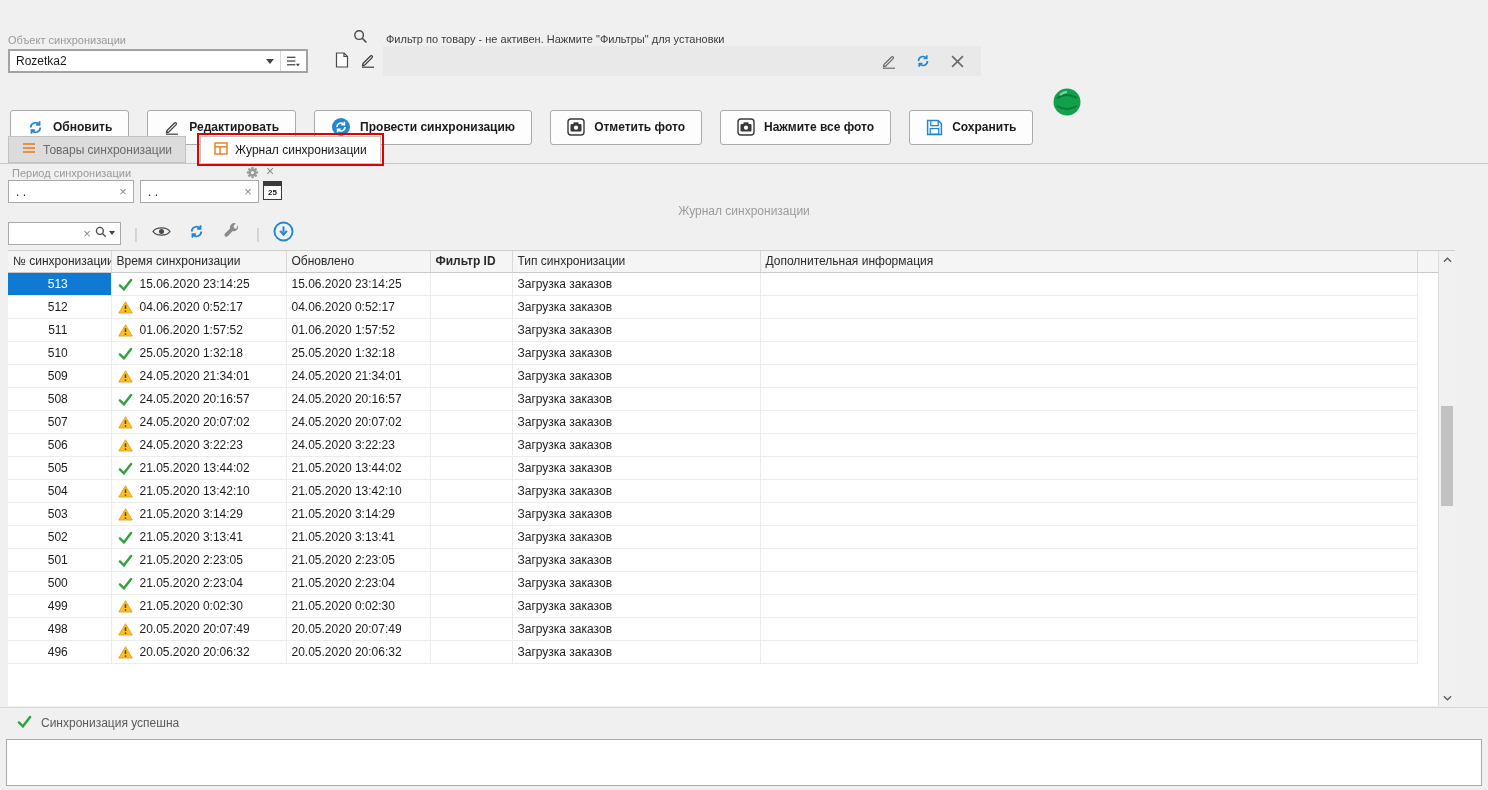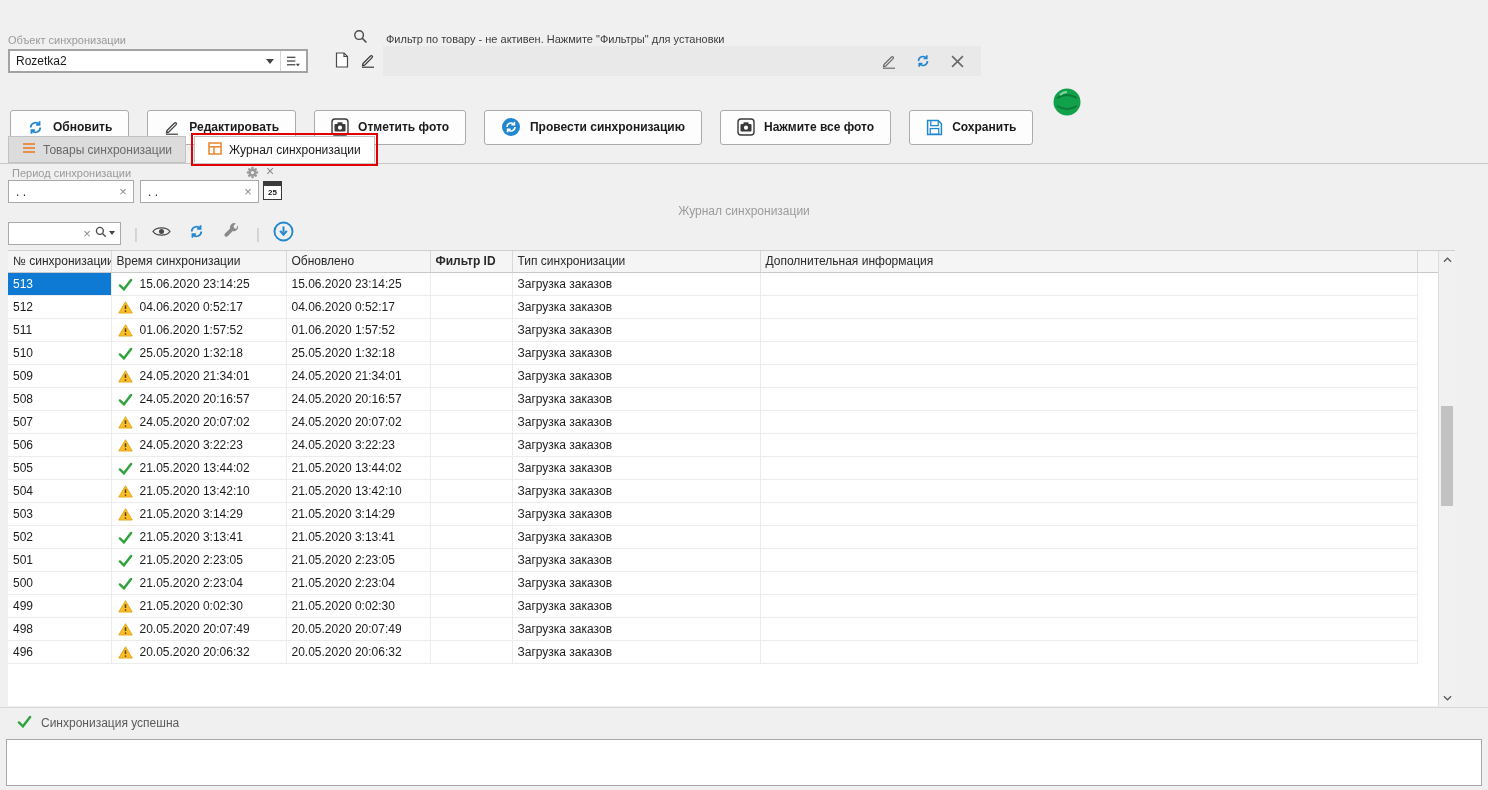--- a/index.html
+++ b/index.html
@@ -29,21 +29,21 @@
   .filter-bar { position:absolute; left:383px; top:16px; width:598px; height:30px; background:#e9e9e9; display:flex; align-items:center; justify-content:flex-end; gap:14px; padding-right:14px; }
   .filter-bar .fic { display:flex; align-items:center; justify-content:center; width:20px; height:20px; }
 
   
   .toolbar { position:absolute; top:86px; left:10px; height:34px; display:flex; align-items:center; gap:18px; }
   .tbtn { height:35px; display:flex; align-items:center; gap:9px; padding:0 16px; background:#fdfdfd; border:1px solid #ababab; border-radius:3px; font-weight:bold; font-size:12px; color:#1a1a1a;margin-top:48px; }
   .tbtn .bic { display:flex; align-items:center; }
   .globe-btn { width:32px; height:32px; display:flex; align-items:center; justify-content:center; background:transparent; border:none; }
 
   
-  .tabs { position:absolute; top:136px; left:8px; height:27px; display:flex; gap:8px; z-index:3; }
+  .tabs { position:absolute; top:136px; left:8px; height:27px; display:flex; gap:14px; z-index:3; }
   .tab { display:flex; align-items:center; gap:7px; padding:0 13px; font-size:12px; height:27px; background:#dcdcdc; color:#6a6a6a; border:1px solid #c2c2c2; }
   .tab.active { background:#fff; color:#1a1a1a; border-bottom-color:#fff; outline:2px solid #e10000; outline-offset:1px; }
   .tabline { position:absolute; top:163px; left:0; right:0; height:1px; background:#c9c9c9; z-index:1; }
 
   
   .period { position:absolute; top:165px; left:0; right:0; height:40px; }
   .period-label { position:absolute; left:12px; top:2px; font-size:11px; color:#9a9a9a; }
   .period .gear { position:absolute; left:246px; top:1px; width:14px; height:14px; display:flex; }
   .period .px { position:absolute; left:266px; top:-2px; color:#8a8a8a; font-size:14px; }
   .date-field { position:absolute; top:15px; height:23px; background:#fff; border:1px solid #a9a9a9; display:flex; align-items:center; }
@@ -66,21 +66,21 @@
   .sic { display:flex; align-items:center; justify-content:center; width:22px; height:22px; }
 
   
   .table-wrap { position:absolute; top:250px; left:8px; width:1447px; height:456px; background:#fff; border-top:1px solid #d0d0d0; }
   table.grid { border-collapse:collapse; table-layout:fixed; width:1430px; }
   .grid th { height:21px; background:#f5f5f5; font-weight:normal; font-size:12px; color:#2a2a2a; text-align:left; padding:0 5px; border-right:1px solid #d9d9d9; border-bottom:1px solid #c9c9c9; white-space:nowrap; overflow:hidden; }
   .grid th.bold { font-weight:bold; }
   .grid th.filler { border-right:none; }
   .grid td { height:23px; font-size:12px; color:#1c1c1c; padding:0 5px; border-right:1px solid #ececec; border-bottom:1px solid #ececec; white-space:nowrap; overflow:hidden; background:#fff; }
   .grid td.c-fill { border-right:none; border-bottom:none; }
-  .grid td.c-num { text-align:left; padding-right:8px; }
+  .grid td.c-num { text-align:center; padding-right:8px; }
   .grid td.c-time { padding-left:6px; }
   .grid td .st-ic { display:inline-flex; vertical-align:-3px; margin-right:7px; }
   .grid tr.selected td.c-num { background:#0e7ad3; color:#fff; }
   
   .vscroll { position:absolute; top:0; right:0; bottom:0; width:17px; background:#f1f1f1; border-left:1px solid #dcdcdc; }
   .vs-arrow { position:absolute; left:0; width:16px; height:17px; display:flex; align-items:center; justify-content:center; }
   .vs-up { top:0; } .vs-down { bottom:0; }
   .vs-thumb { position:absolute; left:2px; width:12px; top:155px; height:100px; background:#c2c2c2; }
 
   
@@ -210,40 +210,40 @@
       <span class="bic">
           <svg width="16" height="16" viewBox="0 0 16 16">
             <path d="M3 11.5 L10.5 4 a1.15 1.15 0 0 1 1.63 1.63 L4.6 13.1 L2.5 13.7 Z" fill="none" stroke="#3a3a3a" stroke-width="1.2"></path>
             <line x1="2" y1="15.2" x2="14" y2="15.2" stroke="#3a3a3a" stroke-width="1.2"></line>
           </svg>
         </span>
       <span>Редактировать</span>
     </button>
     <button class="tbtn">
       <span class="bic">
-          <svg width="18" height="18" viewBox="0 0 18 18">
-            <rect x="1" y="1" width="16" height="16" rx="3" fill="none" stroke="#3a3a3a" stroke-width="1.4"></rect>
-            <rect x="3.5" y="6" width="11" height="7.5" rx="1" fill="#3a3a3a"></rect>
-            <rect x="6.5" y="4.3" width="5" height="2.2" fill="#3a3a3a"></rect>
-            <circle cx="9" cy="9.7" r="2.1" fill="#fff"></circle>
-          </svg>
-        </span>
-      <span>Отметить фото</span>
-    </button>
-    <button class="tbtn">
-      <span class="bic">
           <svg width="20" height="20" viewBox="0 0 20 20">
             <circle cx="10" cy="10" r="9" fill="#2287cf"></circle>
             <path d="M6 10a4 4 0 0 1 7-2.6" fill="none" stroke="#fff" stroke-width="1.6"></path>
             <path d="M13.4 4.8 v3 h-3" fill="none" stroke="#fff" stroke-width="1.6"></path>
             <path d="M14 10a4 4 0 0 1-7 2.6" fill="none" stroke="#fff" stroke-width="1.6"></path>
             <path d="M6.6 15.2 v-3 h3" fill="none" stroke="#fff" stroke-width="1.6"></path>
           </svg>
         </span>
       <span>Провести синхронизацию</span>
+    </button>
+    <button class="tbtn">
+      <span class="bic">
+          <svg width="18" height="18" viewBox="0 0 18 18">
+            <rect x="1" y="1" width="16" height="16" rx="3" fill="none" stroke="#3a3a3a" stroke-width="1.4"></rect>
+            <rect x="3.5" y="6" width="11" height="7.5" rx="1" fill="#3a3a3a"></rect>
+            <rect x="6.5" y="4.3" width="5" height="2.2" fill="#3a3a3a"></rect>
+            <circle cx="9" cy="9.7" r="2.1" fill="#fff"></circle>
+          </svg>
+        </span>
+      <span>Отметить фото</span>
     </button>
     <button class="tbtn">
       <span class="bic">
           <svg width="18" height="18" viewBox="0 0 18 18">
             <rect x="1" y="1" width="16" height="16" rx="3" fill="none" stroke="#3a3a3a" stroke-width="1.4"></rect>
             <rect x="3.5" y="6" width="11" height="7.5" rx="1" fill="#3a3a3a"></rect>
             <rect x="6.5" y="4.3" width="5" height="2.2" fill="#3a3a3a"></rect>
             <circle cx="9" cy="9.7" r="2.1" fill="#fff"></circle>
           </svg>
         </span>

